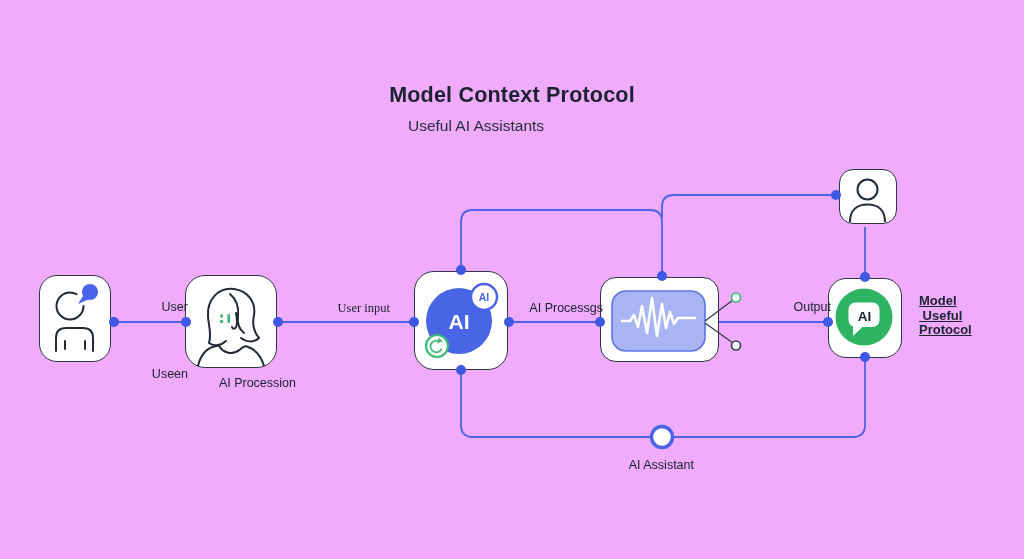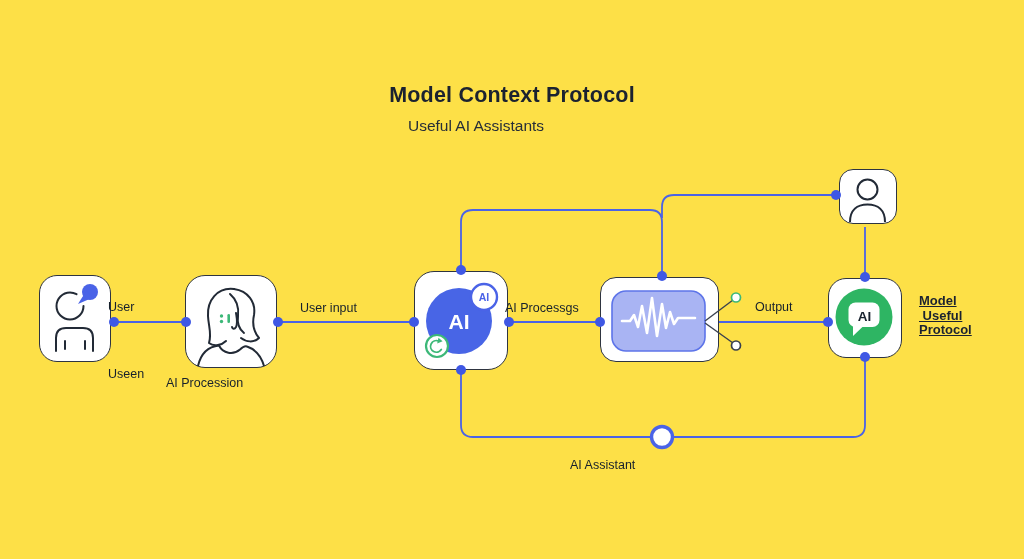--- a/index.html
+++ b/index.html
@@ -1,33 +1,33 @@
 <!DOCTYPE html>
 <html><head>
 <meta charset="utf-8">
 <style>
   html,body { margin:0; padding:0; background:#ffffff; }
   .stage {
-    position:relative; width:1024px; height:559px; background:#fde047;
+    position:relative; width:1024px; height:559px; background:#f0abfc;
     font-family:"Liberation Sans", sans-serif; color:#16202c; overflow:hidden;
   }
   .title {
     position:absolute; left:0; top:83px; width:1024px; text-align:center;
     font-size:21.5px; font-weight:700; color:#1b2230; letter-spacing:0.2px;
   }
   .subtitle {
     position:absolute; left:0; top:117px; width:952px; text-align:center;
     font-size:15.5px; font-weight:400; color:#262d38;
   }
   .node {
     position:absolute; background:#ffffff; border:1.6px solid #2e3440; box-sizing:border-box;
   }
   .node svg { display:block; }
   .lbl {
-    position:absolute; font-size:12.5px; color:#16202c; text-align:left; line-height:14px;
+    position:absolute; font-size:12.5px; color:#16202c; text-align:right; line-height:14px;
   }
   .mcp-label {
     position:absolute; left:919px; top:294px; font-size:13px; font-weight:700;
     color:#1b2230; line-height:14.5px; white-space:pre; text-align:left;text-decoration:underline;
   }
   .wires {
     position:absolute; left:0; top:0; pointer-events:none;
   }
   .wire { stroke:#4a63e7; stroke-width:1.8; fill:none; }
   .dot  { fill:#3f58e4; }
@@ -135,20 +135,20 @@
       <circle class="dot" cx="865" cy="357" r="5"></circle>
       <circle class="dot" cx="461" cy="370" r="5"></circle>
     </g>
 
     <circle cx="662" cy="437" r="10.5" fill="#ffffff" stroke="#4a63e7" stroke-width="3.4"></circle>
   </svg>
 
   <div class="lbl" style="left:108px; top:300px; width:80px;">User</div>
   <div class="lbl" style="left:108px; top:327px; width:80px;margin-top:40px;">Useen</div>
   <div class="lbl" style="left:166px; top:376px; width:130px;">AI Procession</div>
-  <div class="lbl" style="left:300px; top:301px; width:90px;">User input</div>
+  <div class="lbl" style="left:300px; top:301px; width:90px;font-family:Liberation Serif, serif;">User input</div>
   <div class="lbl" style="left:505px; top:301px; width:98px;">AI Processgs</div>
   <div class="lbl" style="left:755px; top:300px; width:76px;">Output</div>
   <div class="lbl" style="left:570px; top:458px; width:124px;">AI Assistant</div>
 
   <div class="mcp-label"><div>Model</div><div> Useful</div><div>Protocol</div></div>
 
 </div>
 
 </body></html>

